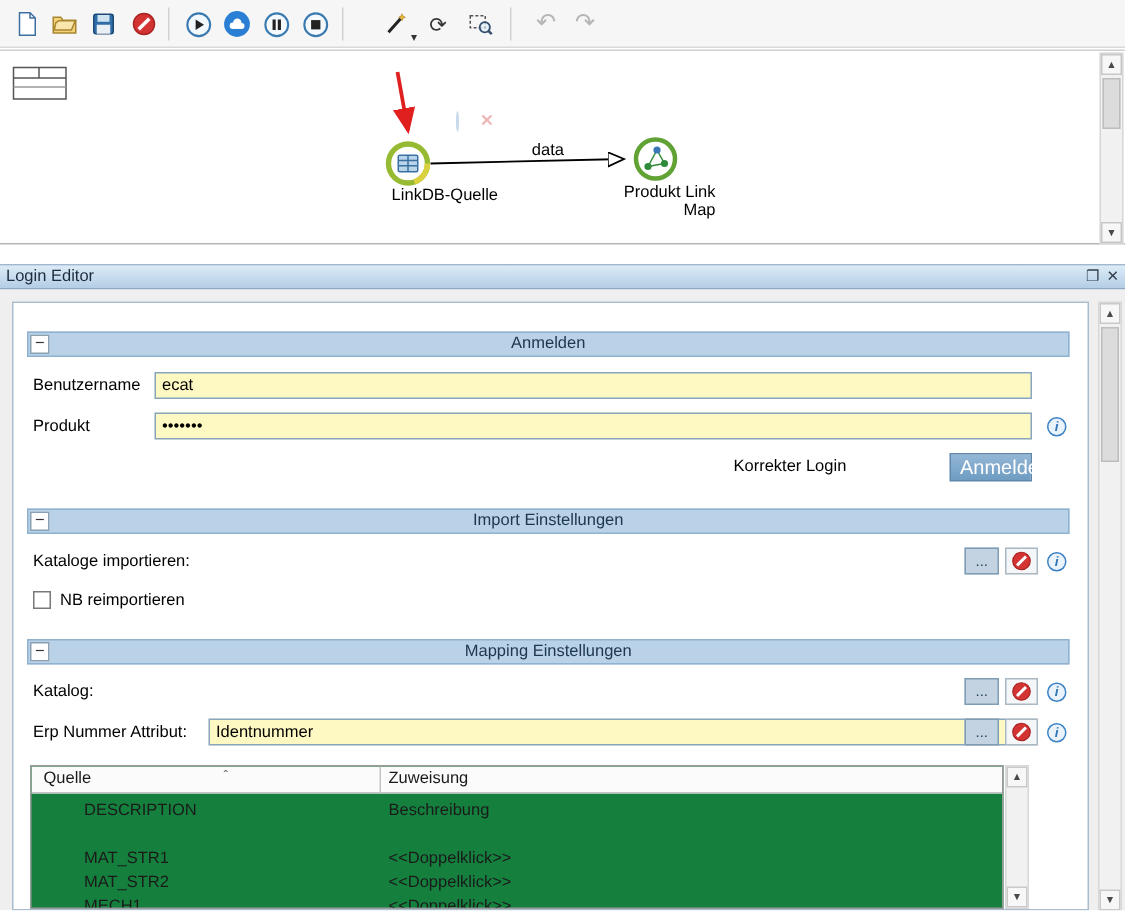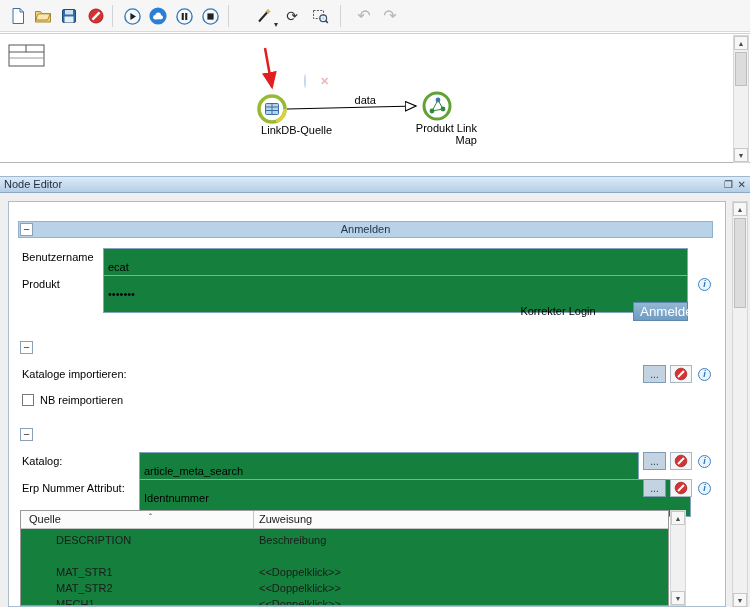--- a/index.html
+++ b/index.html
@@ -32,21 +32,21 @@
 
   
   .ne-titlebar{position:absolute;left:0;top:176px;width:750px;height:17px;background:linear-gradient(#dcebf7,#b4cee6);border-top:1px solid #9fb8cf;border-bottom:1px solid #8da8c2;line-height:15px;padding-left:4px;color:#1c2c3e}
   .tb-ico{position:absolute;top:1px;font-size:10px;color:#33404d;line-height:14px}
   .ne-body{position:absolute;left:0;top:193px;width:750px;height:414px;background:#efefef}
   .ne-content{position:absolute;left:8px;top:8px;width:718px;height:406px;background:#fff;border:1px solid #a9bdce;overflow:hidden}
 
   .sec-hdr{position:absolute;left:9px;width:695px;height:17px;background:#b9d2e7;border:1px solid #8fb2d0;text-align:center;line-height:15px;color:#20384f}
   .collapse{position:absolute;width:13px;height:13px;background:#fff;border:1px solid #8aa0b4;line-height:11px;text-align:center;font-size:11px;color:#333;cursor:default}
   .flabel{position:absolute;line-height:18px;white-space:nowrap;color:#000}
-  .tfield{position:absolute;height:18px;border:1px solid #88a5c0;background:#15803d;font:11px "Liberation Sans",sans-serif;padding:18px 4px;color:#000}
+  .tfield{position:absolute;height:18px;border:1px solid #88a5c0;background:#fef9c3;font:11px "Liberation Sans",sans-serif;padding:8px 4px;color:#000}
   .btn-browse{position:absolute;width:23px;height:18px;background:#c3d3e1;border:1px solid #7f9cb5;color:#23425e;font-size:10px;line-height:15px;text-align:center;cursor:default}
   .btn-err{position:absolute;width:22px;height:18px;background:#f4f6f8;border:1px solid #aab8c4;display:flex;align-items:center;justify-content:center}
   .info{position:absolute;width:13px;height:13px;border-radius:50%;border:1px solid #3b82c4;color:#2f74b5;background:#eaf3fb;font-size:9px;font-style:italic;font-weight:bold;line-height:11px;text-align:center}
   .btn-login{position:absolute;height:19px;background:linear-gradient(#93b7d6,#6f9cc2);border:1px solid #5e87ab;color:#fff;text-align:center;line-height:17px;padding:0 6px}
   .checkbox{position:absolute;width:12px;height:12px;background:#fff;border:1px solid #787878}
 
   
   .map-table{position:absolute;left:11px;top:308px;width:649px;height:96px;border:1px solid #9a9a9a;background:#15803d;overflow:hidden}
   .mt-hdr{position:absolute;left:0;top:0;width:100%;height:18px;background:#fbfbfb;border-bottom:1px solid #c4c4c4;line-height:17px}
   .mt-hdiv{position:absolute;left:232px;top:0;width:1px;height:18px;background:#c4c4c4}
@@ -199,61 +199,66 @@
     <div class="node-label" style="left:397px;top:100px;width:80px">Map</div>
 
     <div class="sb" style="left:733px;top:1px;height:128px">
       <div class="sb-btn" style="top:0">▲</div>
       <div class="sb-thumb" style="top:16px;height:34px"></div>
       <div class="sb-btn" style="top:112px">▼</div>
     </div>
   </div>
 
   <div class="ne-titlebar">
-    <span>Node Editor</span>
+    <span>Login Editor</span>
     <span class="tb-ico" style="right:17px">❐</span>
     <span class="tb-ico" style="right:4px">✕</span>
   </div>
 
   <div class="ne-body">
     <div class="ne-content">
 
       <div class="sec-hdr" style="top:19px">
         <span>Anmelden</span>
       </div>
       <div class="collapse" style="left:11px;top:21px">−</div>
 
       <div class="flabel" style="left:13px;top:46px">Benutzername</div>
       <input class="tfield" style="left: 94px; top: 46px; width: 585px;" value="ecat">
       <div class="flabel" style="left:13px;top:73px">Produkt</div>
       <input class="tfield" style="left: 94px; top: 73px; width: 585px;" value="•••••••">
       <div class="info" style="left:689px;top:76px">i</div>
 
-      <div class="flabel" style="left:480px;top:100px;width:138px;text-align:center">Korrekter Login</div>
+      <div class="flabel" style="left:480px;top:100px;width:138px;text-align:left">Korrekter Login</div>
       <button class="btn-login" style="left:624px;top:100px;width:55px">Anmelden</button>
 
+      <div class="sec-hdr" style="top:137px">
+        <span>Import Einstellungen</span>
+      </div>
       <div class="collapse" style="left:11px;top:139px">−</div>
 
       <div class="flabel" style="left:13px;top:163px">Kataloge importieren:</div>
       <button class="btn-browse" style="left:634px;top:163px">...</button>
       <span class="btn-err" style="left:661px;top:163px">
         <svg width="14" height="14" viewBox="0 0 18 18">
           <circle cx="9" cy="9" r="7.5" fill="#d43333" stroke="#a82222"></circle>
           <rect x="3.6" y="7.7" width="10.8" height="2.6" fill="#fff" transform="rotate(-45 9 9)"></rect>
         </svg>
       </span>
       <div class="info" style="left:689px;top:166px">i</div>
 
       <div class="checkbox" style="left:13px;top:192px"></div>
       <div class="flabel" style="left:31px;top:189px">NB reimportieren</div>
 
+      <div class="sec-hdr" style="top:224px">
+        <span>Mapping Einstellungen</span>
+      </div>
       <div class="collapse" style="left:11px;top:226px">−</div>
 
       <div class="flabel" style="left:13px;top:250px">Katalog:</div>
-      <input class="tfield" style="left: 130px; top: 250px; width: 500px;" value="article_meta_search">
       <button class="btn-browse" style="left:634px;top:250px">...</button>
       <span class="btn-err" style="left:661px;top:250px">
         <svg width="14" height="14" viewBox="0 0 18 18">
           <circle cx="9" cy="9" r="7.5" fill="#d43333" stroke="#a82222"></circle>
           <rect x="3.6" y="7.7" width="10.8" height="2.6" fill="#fff" transform="rotate(-45 9 9)"></rect>
         </svg>
       </span>
       <div class="info" style="left:689px;top:253px">i</div>
 
       <div class="flabel" style="left:13px;top:277px">Erp Nummer Attribut:</div>

